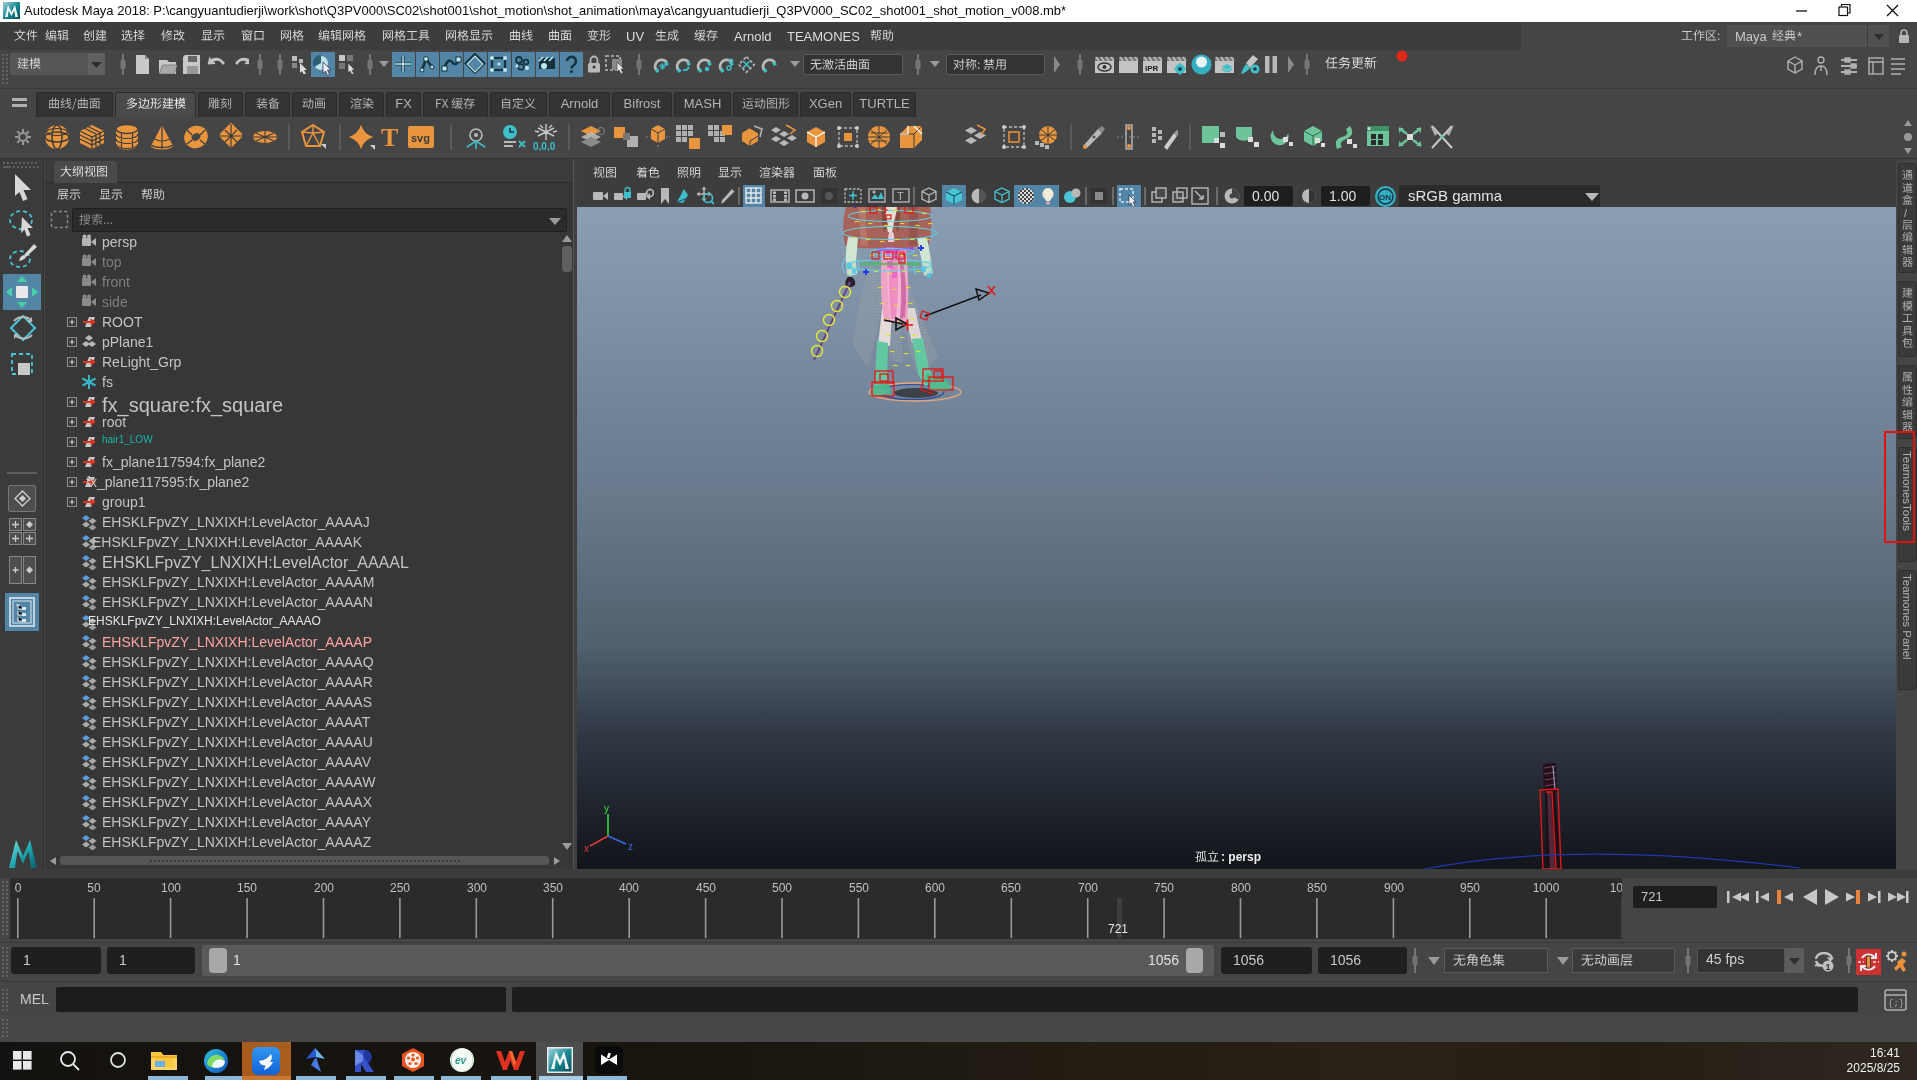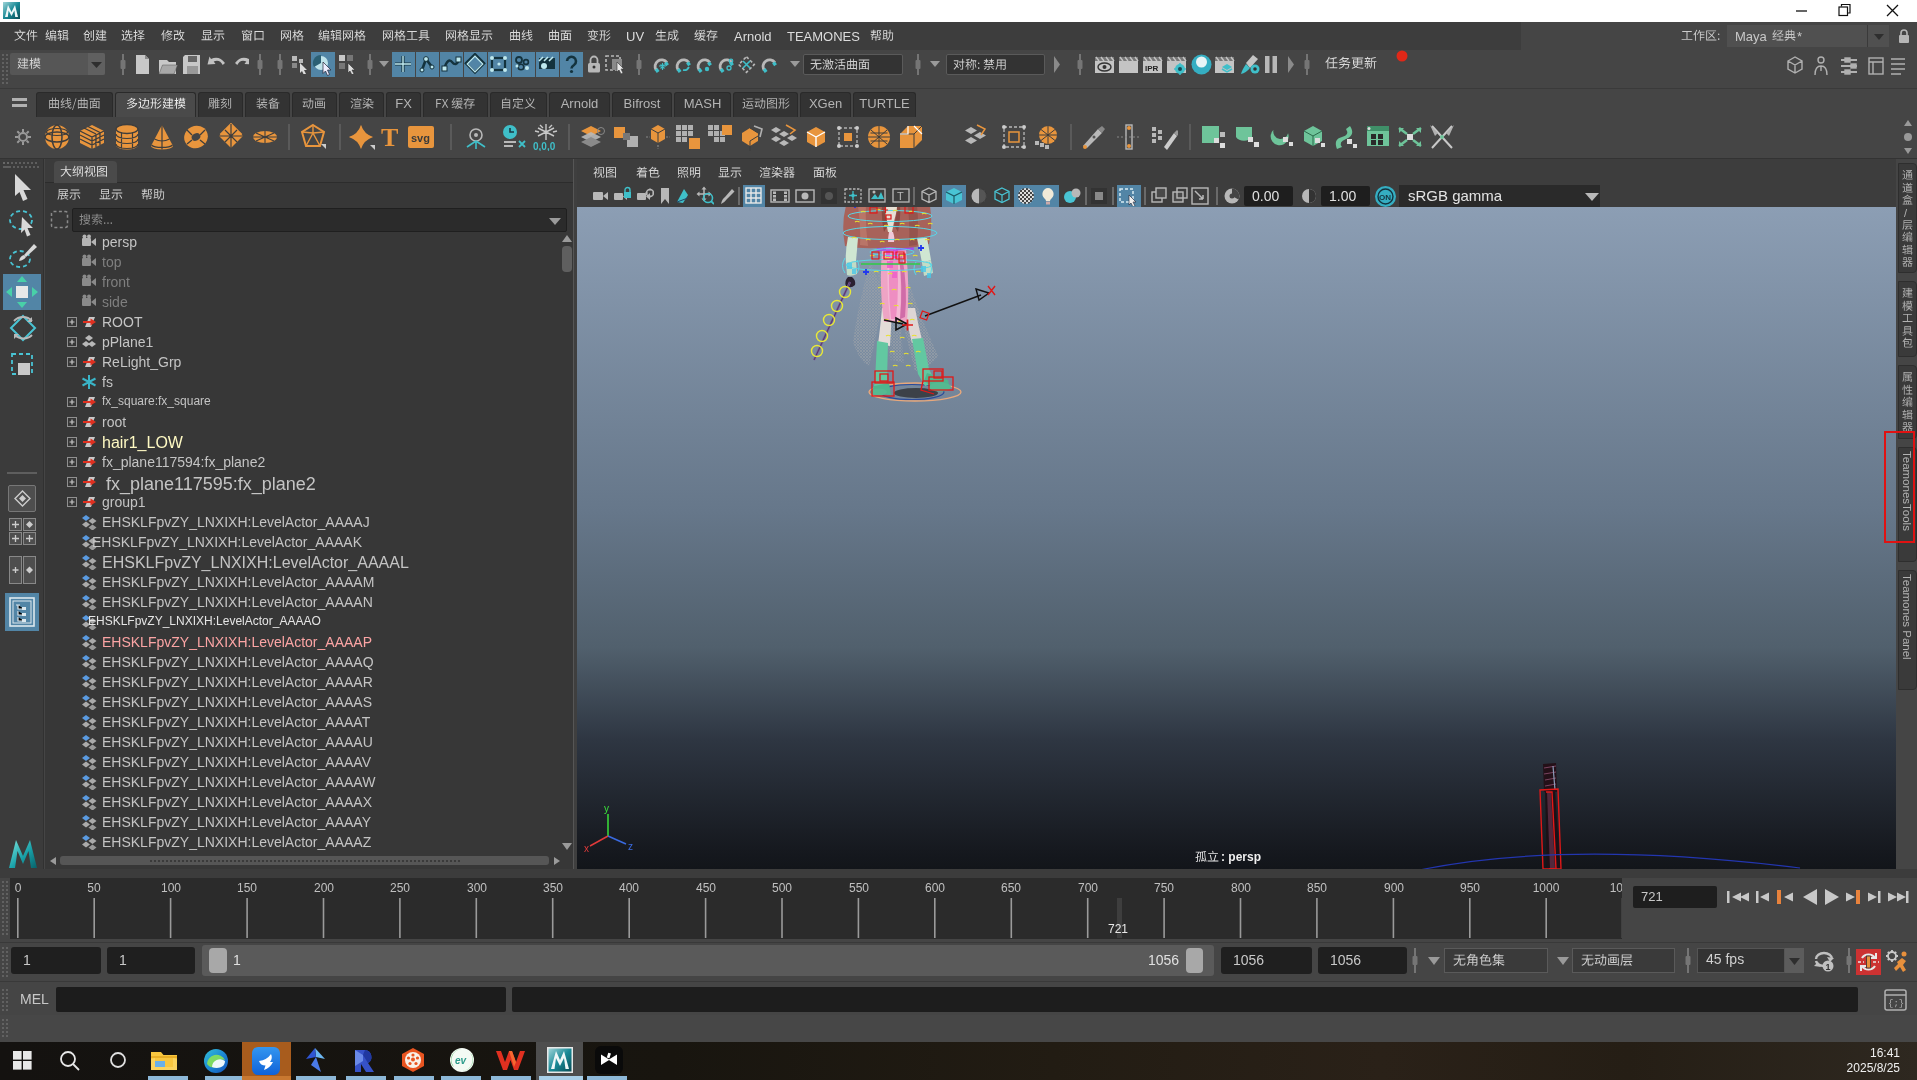--- a/index.html
+++ b/index.html
@@ -10,20 +10,21 @@
 <defs>
         <linearGradient id="mt" x1="0" y1="0" x2="1" y2="1">
           <stop offset="0" stop-color="#9fd4d8"></stop>
           <stop offset="0.5" stop-color="#1a8a96"></stop>
           <stop offset="1" stop-color="#0b4e58"></stop>
         </linearGradient>
       </defs>
 <rect width="17" height="17" fill="url(#mt)"></rect>
       <path d="M2 15 L5 3 L8.5 10 L12 3 L15 15 L12.2 15 L11.4 8.5 L8.5 14 L5.6 8.5 L4.8 15 Z" fill="#eef7f8"></path>
     </svg>
+    <div class="ab" style="left:24px;top:3px;font-size:13px;color:#0a0a0a;white-space:nowrap">Autodesk Maya 2018: P:\cangyuantudierji\work\shot\Q3PV000\SC02\shot001\shot_motion\shot_animation\maya\cangyuantudierji_Q3PV000_SC02_shot001_shot_motion_v008.mb*</div>
     <svg class="ab" style="left:1790px;top:0" width="120" height="22">
 <line x1="6" y1="11" x2="17" y2="11" stroke="#111" stroke-width="1.3"></line>
 <rect x="49" y="7" width="8.5" height="8.5" fill="#fff" stroke="#111" stroke-width="1.2"></rect>
 <path d="M51.5 6.5 V4.5 h8.5 v8.5 h-2" fill="none" stroke="#111" stroke-width="1.2"></path>
 <path d="M97 5 L108 16 M108 5 L97 16" stroke="#111" stroke-width="1.3"></path>
     </svg>
   </div>
 <div class="ab" style="left:0;top:22px;width:1521px;height:28px;background:#3d3d3d">
     <div class="ab" style="left:14px;top:7px">
       <svg style="overflow:visible" width="24" height="16">
@@ -998,61 +999,61 @@
 <div class="ab" style="left:102px;top:374px;font-size:14px;color:#c4c4c4;white-space:nowrap">fs</div>
 <svg class="ab" style="left:67px;top:397px" width="10" height="10">
     <rect x="0.5" y="0.5" width="9" height="9" fill="#373737" stroke="#909090"></rect>
     <path d="M2.5 5 h5 M5 2.5 v5" stroke="#c8c8c8" stroke-width="1.2"></path>
   </svg>
 <svg class="ab" style="left:81px;top:394px" width="17" height="16">
     <path d="M4 13 L8 3 H14 L10 13 Z" fill="#c8c8c8"></path>
     <path d="M2 8 h9" stroke="#e03020" stroke-width="2"></path>
     <path d="M15 8 l-5.5,-3.5 v7 Z" fill="#e03020"></path>
   </svg>
-<div class="ab" style="left:102px;top:394px;font-size:12px;color:#c4c4c4;white-space:nowrap">fx_square:fx_square</div>
+<div class="ab" style="left:102px;top:394px;font-size:20px;color:#c4c4c4;white-space:nowrap">fx_square:fx_square</div>
 <svg class="ab" style="left:67px;top:417px" width="10" height="10">
     <rect x="0.5" y="0.5" width="9" height="9" fill="#373737" stroke="#909090"></rect>
     <path d="M2.5 5 h5 M5 2.5 v5" stroke="#c8c8c8" stroke-width="1.2"></path>
   </svg>
 <svg class="ab" style="left:81px;top:414px" width="17" height="16">
     <path d="M4 13 L8 3 H14 L10 13 Z" fill="#c8c8c8"></path>
     <path d="M2 8 h9" stroke="#e03020" stroke-width="2"></path>
     <path d="M15 8 l-5.5,-3.5 v7 Z" fill="#e03020"></path>
   </svg>
 <div class="ab" style="left:102px;top:414px;font-size:14px;color:#c4c4c4;white-space:nowrap">root</div>
 <svg class="ab" style="left:67px;top:437px" width="10" height="10">
     <rect x="0.5" y="0.5" width="9" height="9" fill="#373737" stroke="#909090"></rect>
     <path d="M2.5 5 h5 M5 2.5 v5" stroke="#c8c8c8" stroke-width="1.2"></path>
   </svg>
 <svg class="ab" style="left:81px;top:434px" width="17" height="16">
     <path d="M4 13 L8 3 H14 L10 13 Z" fill="#c8c8c8"></path>
     <path d="M2 8 h9" stroke="#e03020" stroke-width="2"></path>
     <path d="M15 8 l-5.5,-3.5 v7 Z" fill="#e03020"></path>
   </svg>
-<div class="ab" style="left:102px;top:434px;font-size:16px;color:#fef9c3;white-space:nowrap">hair1_LOW</div>
+<div class="ab" style="left:102px;top:434px;font-size:10px;color:#14b8a6;white-space:nowrap">hair1_LOW</div>
 <svg class="ab" style="left:67px;top:457px" width="10" height="10">
     <rect x="0.5" y="0.5" width="9" height="9" fill="#373737" stroke="#909090"></rect>
     <path d="M2.5 5 h5 M5 2.5 v5" stroke="#c8c8c8" stroke-width="1.2"></path>
   </svg>
 <svg class="ab" style="left:81px;top:454px" width="17" height="16">
     <path d="M4 13 L8 3 H14 L10 13 Z" fill="#c8c8c8"></path>
     <path d="M2 8 h9" stroke="#e03020" stroke-width="2"></path>
     <path d="M15 8 l-5.5,-3.5 v7 Z" fill="#e03020"></path>
   </svg>
 <div class="ab" style="left:102px;top:454px;font-size:14px;color:#c4c4c4;white-space:nowrap">fx_plane117594:fx_plane2</div>
 <svg class="ab" style="left:67px;top:477px" width="10" height="10">
     <rect x="0.5" y="0.5" width="9" height="9" fill="#373737" stroke="#909090"></rect>
     <path d="M2.5 5 h5 M5 2.5 v5" stroke="#c8c8c8" stroke-width="1.2"></path>
   </svg>
 <svg class="ab" style="left:81px;top:474px" width="17" height="16">
     <path d="M4 13 L8 3 H14 L10 13 Z" fill="#c8c8c8"></path>
     <path d="M2 8 h9" stroke="#e03020" stroke-width="2"></path>
     <path d="M15 8 l-5.5,-3.5 v7 Z" fill="#e03020"></path>
   </svg>
-<div class="ab" style="left:106px;top:474px;font-size:18px;color:#c4c4c4;white-space:nowrap">fx_plane117595:fx_plane2</div>
+<div class="ab" style="left:86px;top:474px;font-size:14px;color:#c4c4c4;white-space:nowrap">fx_plane117595:fx_plane2</div>
 <svg class="ab" style="left:67px;top:497px" width="10" height="10">
     <rect x="0.5" y="0.5" width="9" height="9" fill="#373737" stroke="#909090"></rect>
     <path d="M2.5 5 h5 M5 2.5 v5" stroke="#c8c8c8" stroke-width="1.2"></path>
   </svg>
 <svg class="ab" style="left:81px;top:494px" width="17" height="16">
     <path d="M4 13 L8 3 H14 L10 13 Z" fill="#c8c8c8"></path>
     <path d="M2 8 h9" stroke="#e03020" stroke-width="2"></path>
     <path d="M15 8 l-5.5,-3.5 v7 Z" fill="#e03020"></path>
   </svg>
 <div class="ab" style="left:102px;top:494px;font-size:14px;color:#c4c4c4;white-space:nowrap">group1</div>

